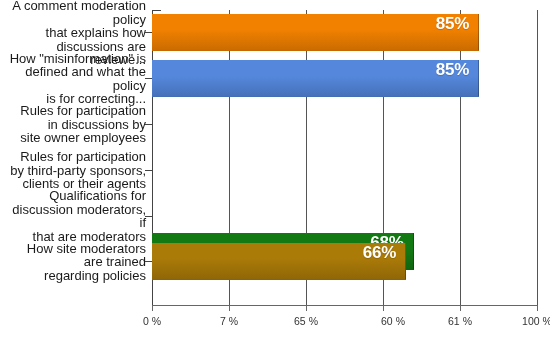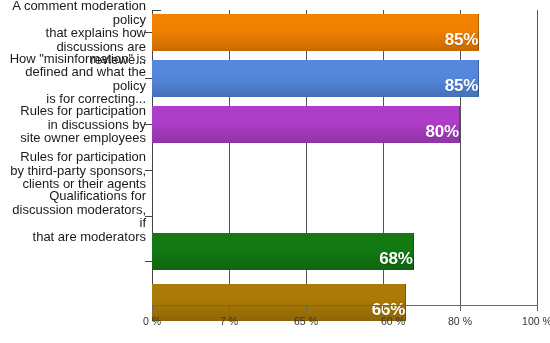--- a/index.html
+++ b/index.html
@@ -104,22 +104,23 @@
     height: 37px;
     width: 385px;
   }
   .bar {
     position: absolute;
     left: 0;
     top: 0;
     height: 37px;
     box-sizing: border-box;
     display: flex;
-    align-items: flex-end;
+    align-items: flex-start;
     justify-content: flex-end;
+    padding-right: 9px;
     border-right: 1px solid rgba(0,0,0,0.28);
     border-bottom: 1px solid rgba(0,0,0,0.18);
   }
   .bar-value {
     font-size: 17px;
     font-weight: bold;
     color: #ffffff;
     letter-spacing: -0.2px;
     text-shadow: 0 1px 1px rgba(0,0,0,0.18);
   }
@@ -186,62 +187,60 @@
           <div class="bar" style="width: 327.25px; background: linear-gradient(rgb(85, 136, 221) 0%, rgb(85, 136, 221) 42%, rgb(71, 114, 186) 100%);">
             <span class="bar-value">85%</span>
           </div>
         </div>
       </div>
       <div class="row">
         <div class="cat-label">Rules for participation
 in discussions by
 site owner employees</div>
         <div class="cat-tick"></div>
-        <div class="bar-wrap">
-          <div class="bar" style="width: 308px; background: linear-gradient(rgb(174, 62, 201) 0%, rgb(174, 62, 201) 42%, rgb(146, 52, 169) 100%);">
-            <span class="bar-value">80%</span>
-          </div>
-        </div>
       </div>
       <div class="row">
         <div class="cat-label">Rules for participation
 by third-party sponsors,
 clients or their agents</div>
         <div class="cat-tick"></div>
       </div>
       <div class="row">
         <div class="cat-label">Qualifications for
 discussion moderators, if
 that are moderators</div>
         <div class="cat-tick"></div>
         <div class="bar-wrap">
           <div class="bar" style="width: 261.8px; background: linear-gradient(rgb(19, 122, 19) 0%, rgb(19, 122, 19) 42%, rgb(16, 102, 16) 100%); margin-top: 36px;">
             <span class="bar-value">68%</span>
           </div>
         </div>
       </div>
       <div class="row">
-        <div class="cat-tick"></div>
-        <div class="bar-wrap">
-          <div class="bar" style="width: 254.1px; background: linear-gradient(rgb(171, 123, 8) 0%, rgb(171, 123, 8) 42%, rgb(144, 103, 7) 100%); margin-top: 41px;">
+        <div class="cat-label">How site moderators
+are trained
+regarding policies</div>
+        <div class="cat-tick"></div>
+        <div class="bar-wrap">
+          <div class="bar" style="width: 254.1px; background: linear-gradient(rgb(171, 123, 8) 0%, rgb(171, 123, 8) 42%, rgb(144, 103, 7) 100%);">
             <span class="bar-value">66%</span>
           </div>
         </div>
       </div>
     </div>
 
   <div class="axis-line-x"></div>
 
   <div class="xticks" id="xticks">
       <div class="xtick-mark" style="left: 152px;"></div>
       <div class="xtick-label" style="left: 152px;">0 %</div>
       <div class="xtick-mark" style="left: 229px;"></div>
       <div class="xtick-label" style="left: 229px;">7 %</div>
       <div class="xtick-mark" style="left: 306px;"></div>
       <div class="xtick-label" style="left: 306px;">65 %</div>
       <div class="xtick-mark" style="left: 383px;"></div>
       <div class="xtick-label" style="left: 383px; padding-left: 20px;">60 %</div>
       <div class="xtick-mark" style="left: 460px;"></div>
-      <div class="xtick-label" style="left: 460px;">80 %</div>
+      <div class="xtick-label" style="left: 460px;">61 %</div>
       <div class="xtick-mark" style="left: 537px;"></div>
       <div class="xtick-label" style="left: 537px;">100 %</div>
     </div>
 </div>
 
 </body></html>

